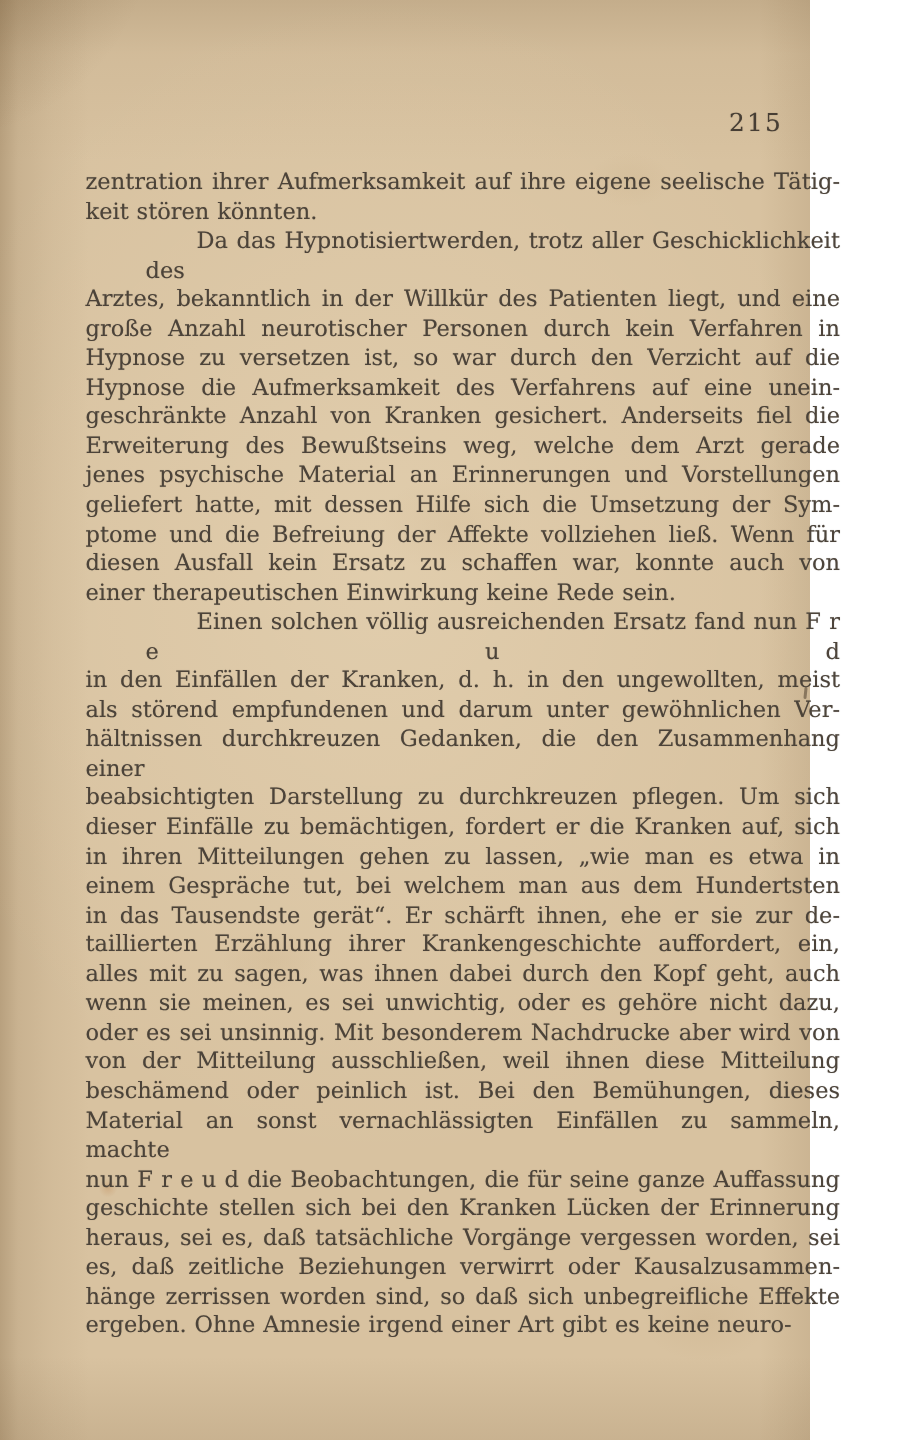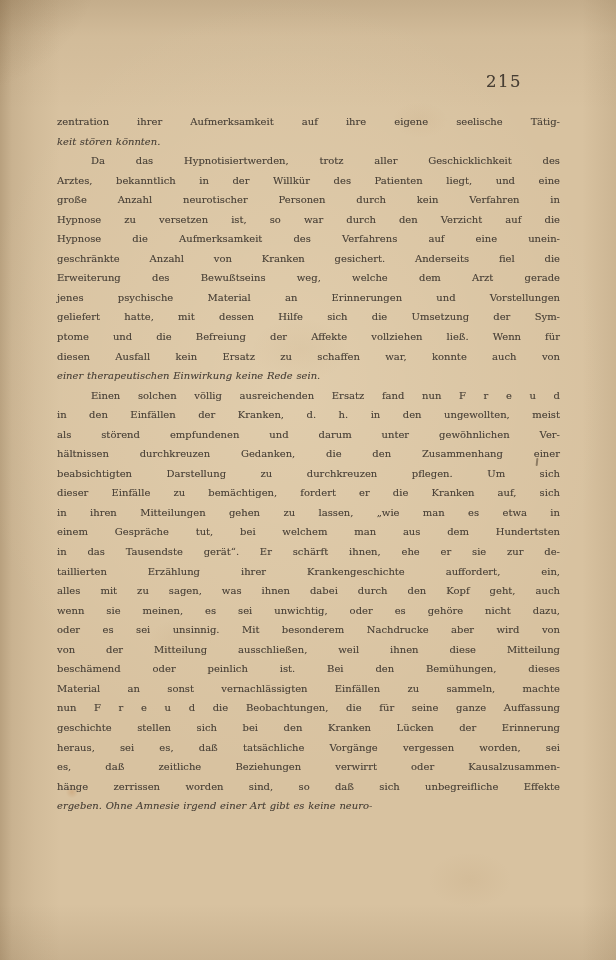--- a/index.html
+++ b/index.html
@@ -8,21 +8,21 @@
   }
   body {
     width: 616px;
     height: 960px;
     overflow: hidden;
     font-family: "DejaVu Serif", "Liberation Serif", serif;
   }
   
   .paper {
     position: relative;
-    width: 616px;
+    width: 540px;
     height: 960px;
     background-color: #d8c2a0;
     background-image:
       
       radial-gradient(ellipse 460px 560px at 47% 40%, rgba(255,243,216,0.22), rgba(255,243,216,0) 70%),
       
       radial-gradient(circle 190px at -40px -50px, rgba(92,64,30,0.30), rgba(92,64,30,0) 75%),
       
       linear-gradient(90deg, rgba(92,64,30,0.26) 0px, rgba(92,64,30,0.12) 12px, rgba(92,64,30,0.05) 34px, rgba(92,64,30,0) 60px),
       
@@ -47,37 +47,37 @@
     font-size: 16.5px;
     letter-spacing: 1.5px;
     color: rgba(66,58,48,0.95);
     text-shadow: 0 0 0.6px rgba(66,58,48,0.45);
   }
   .text-block {
     position: absolute;
     top: 112px;
     left: 57px;
     width: 503px;
-    font-size: 10px;
+    font-size: 15px;
     line-height: 19.55px;
     color: rgba(72,64,54,0.96);
     text-shadow: 0 0 0.6px rgba(72,64,54,0.40);
     word-spacing: 0.5px;
   }
   .line {
     text-align: justify;
     text-align-last: justify;
     white-space: normal;
   }
   .line.para-last {
     text-align-last: left;
-    font-style: italic;
   }
   .line.indent {
     text-indent: 34px;
+    margin-left: 40px;
   }
   
   .ink-mark {
     position: absolute;
     top: 458px;
     left: 536px;
     width: 2px;
     height: 8px;
     border-radius: 2px;
     background: rgba(80,66,50,0.55);

